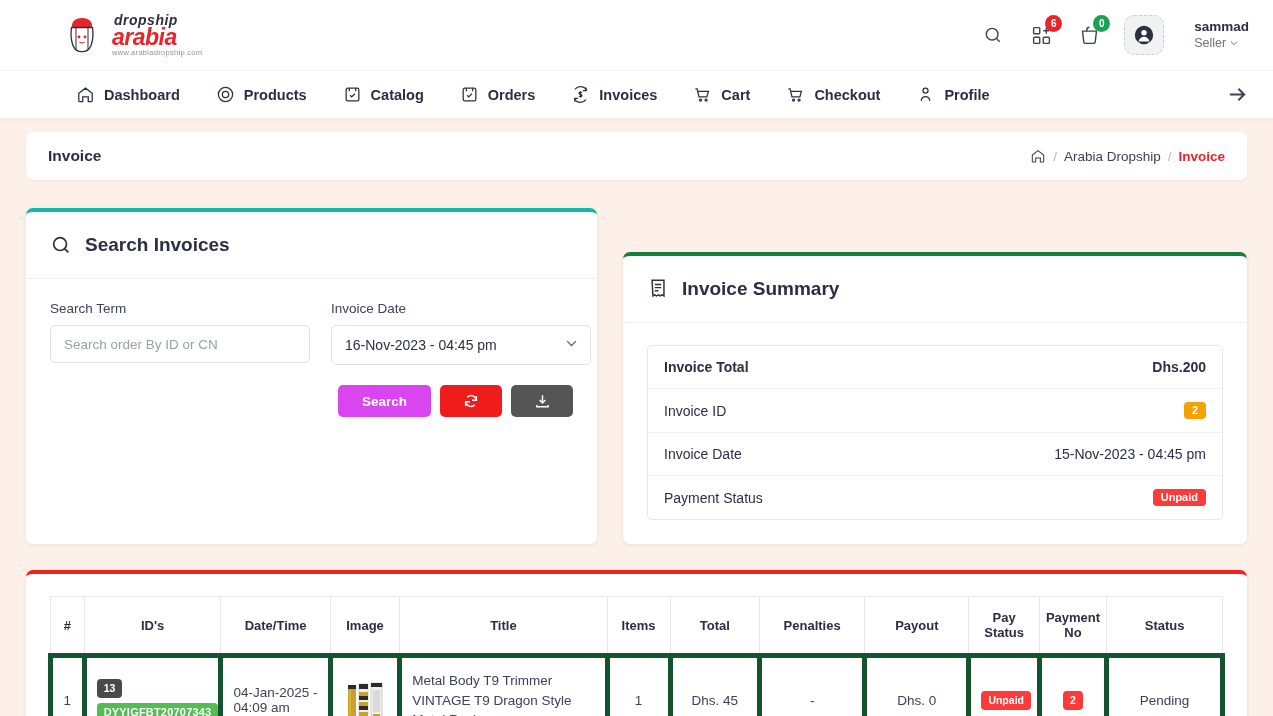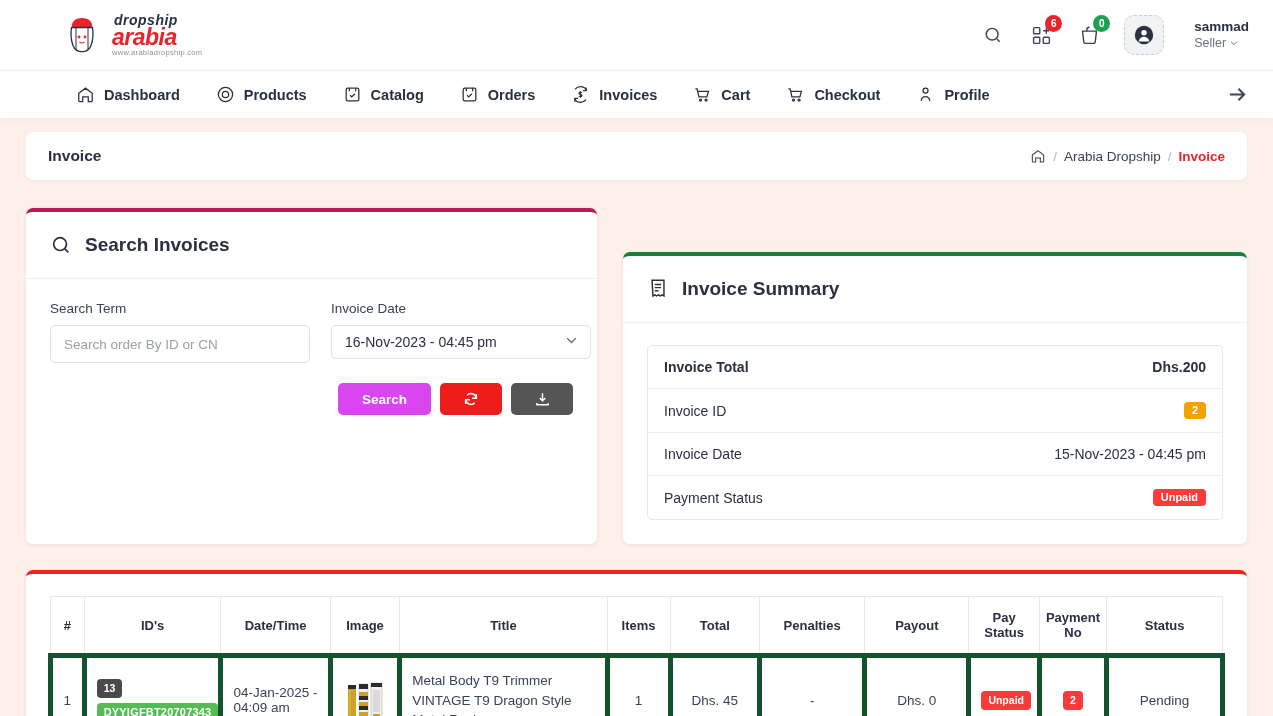--- a/index.html
+++ b/index.html
@@ -88,41 +88,41 @@
   .crumb-link { color: #3c4257; cursor: pointer; }
   .crumb-active { color: #e8242a; font-weight: 700; }
 
   
   .cards-row { display: flex; gap: 26px; margin-top: 28px; }
   .card {
     background: #fff; border-radius: 7px;
     box-shadow: 0 1px 4px rgba(0,0,0,.07);
     overflow: hidden;
   }
-  .card-search { width: 571px; border-top: 4px solid #be185d; }
+  .card-search { width: 571px; border-top: 4px solid #14b8a6; }
   .card-summary { flex: 1; border-top: 4px solid #15803d; margin-top: 44px; }
   .card-head {
     display: flex; align-items: center; gap: 13px;
     padding: 22px 24px; border-bottom: 1px solid #eef0f3;
   }
   .card-head h2 { font-size: 19px; font-weight: 700; color: #2b2f42; }
   .card-body { padding: 22px 24px 24px 24px; }
 
   .form-row { display: flex; gap: 21px; }
   .field { display: flex; flex-direction: column; }
   .field-label { font-size: 13.5px; color: #3c4257; margin-bottom: 9px; }
   .text-input {
     width: 260px; height: 38px; border: 1px solid #dfe2e6;
     border-radius: 5px; padding: 0 13px; font-size: 13.5px;
     color: #2b2f42; font-family: inherit; background: #fff;
   }
   .text-input::placeholder { color: #9aa0a6; }
   .select-wrap { position: relative; width: 260px; }
   .select-input {
-    width: 100%; height: 34px; border: 1px solid #dfe2e6;
+    width: 100%; height: 40px; border: 1px solid #dfe2e6;
     border-radius: 5px; padding: 0 34px 0 13px; font-size: 14px;
     color: #2b2f42; display: flex; align-items: center; cursor: pointer;
     background: #fff;
   }
   .select-chev {
     position: absolute; right: 12px; top: 50%; transform: translateY(-50%);
     pointer-events: none; color: #5b6170;
   }
   .btn-row { display: flex; justify-content: flex-end; gap: 9px; margin-top: 20px; }
   .btn {

